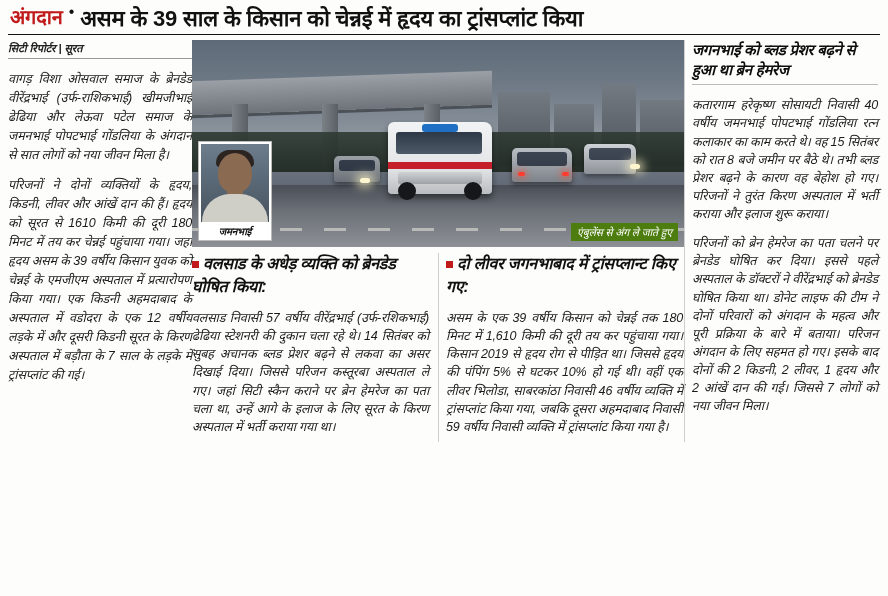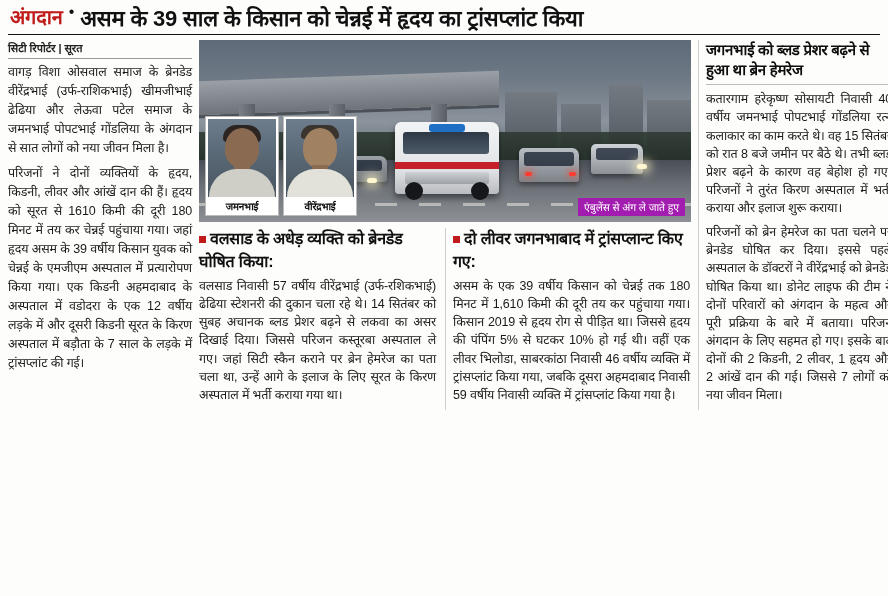--- a/index.html
+++ b/index.html
@@ -63,51 +63,51 @@
     line-height: 1.12;
     letter-spacing: -0.5px;
     padding: 6px 0 6px 0;
     border-bottom: 1px solid #111;
   }
   .headline .l2 { display: block; }
 
   
   .content {
     display: flex;
-    gap: 7px;
     padding-top: 5px;
+    font-style: italic;
   }
   .col-left   { width: 184px; flex: 0 0 184px; }
   .col-mid    { width: 492px; flex: 0 0 492px; }
   .col-right  { width: 186px; flex: 0 0 186px; }
 
   .byline {
     font-size: 11px;
     font-weight: bold;
     color: #222;
     border-bottom: 1px solid #999;
     padding-bottom: 3px;
     margin-bottom: 4px;
     letter-spacing: -0.1px;
   }
   p.body {
-    margin: 4px 0 6px 0;
+    margin: 11px 0 6px 0;
     font-size: 12.5px;
     line-height: 1.52;
     color: #1a1a1a;
     text-align: justify;
     letter-spacing: -0.15px;
   }
   p.body.tight { line-height: 1.45; }
 
   
   .photo-wrap {
     position: relative;
     width: 492px;
-    height: 182px;
+    height: 207px;
     overflow: hidden;
     background: #2b3240;
   }
   .sky {
     position: absolute; inset: 0;
     background: linear-gradient(180deg,#5e6a78 0%, #6f7a86 22%, #8b939c 45%, #6d7682 60%, #3e454f 100%);
   }
   .road {
     position: absolute; left:0; right:0; bottom:0; height:62px;
     background: linear-gradient(180deg,#4a4f57 0%, #6a6f76 40%, #8d9196 100%);
@@ -178,21 +178,21 @@
     position: absolute; width: 7px; height: 4px; background: #ff3b2f; border-radius: 2px;
     box-shadow: 0 0 6px 2px rgba(255,70,50,.55);
   }
   .head-glow {
     position: absolute; width: 10px; height: 5px; background: #fff6cf; border-radius: 3px;
     box-shadow: 0 0 10px 4px rgba(255,246,200,.7);
   }
   .photo-caption {
     position: absolute;
     right: 6px; bottom: 6px;
-    background: #a21caf;
+    background: #4d7c0f;
     color: #fff;
     font-size: 10.5px;
     padding: 2px 6px;
     letter-spacing: -0.1px;
     white-space: nowrap;
   }
 
   
   .portraits {
     position: absolute;
@@ -348,29 +348,20 @@
         <div class="portraits">
           <div class="portrait">
             <div class="face">
               <div class="hair"></div>
               <div class="head"></div>
               <div class="collar"></div>
               <div class="body"></div>
             </div>
             <div class="pcap">जमनभाई</div>
           </div>
-          <div class="portrait">
-            <div class="face p2">
-              <div class="hair"></div>
-              <div class="head"></div>
-              <div class="collar"></div>
-              <div class="body"></div>
-            </div>
-            <div class="pcap">वीरेंद्रभाई</div>
-          </div>
         </div>
 
         <div class="photo-caption">एंबुलेंस से अंग ले जाते हुए</div>
       </div>
 
       <div class="sub-row">
         <div class="sub-col">
           <p class="sub-head">
             <span class="sq"></span><span>वलसाड के अधेड़ व्यक्ति को ब्रेनडेड घोषित किया:</span>
           </p>

